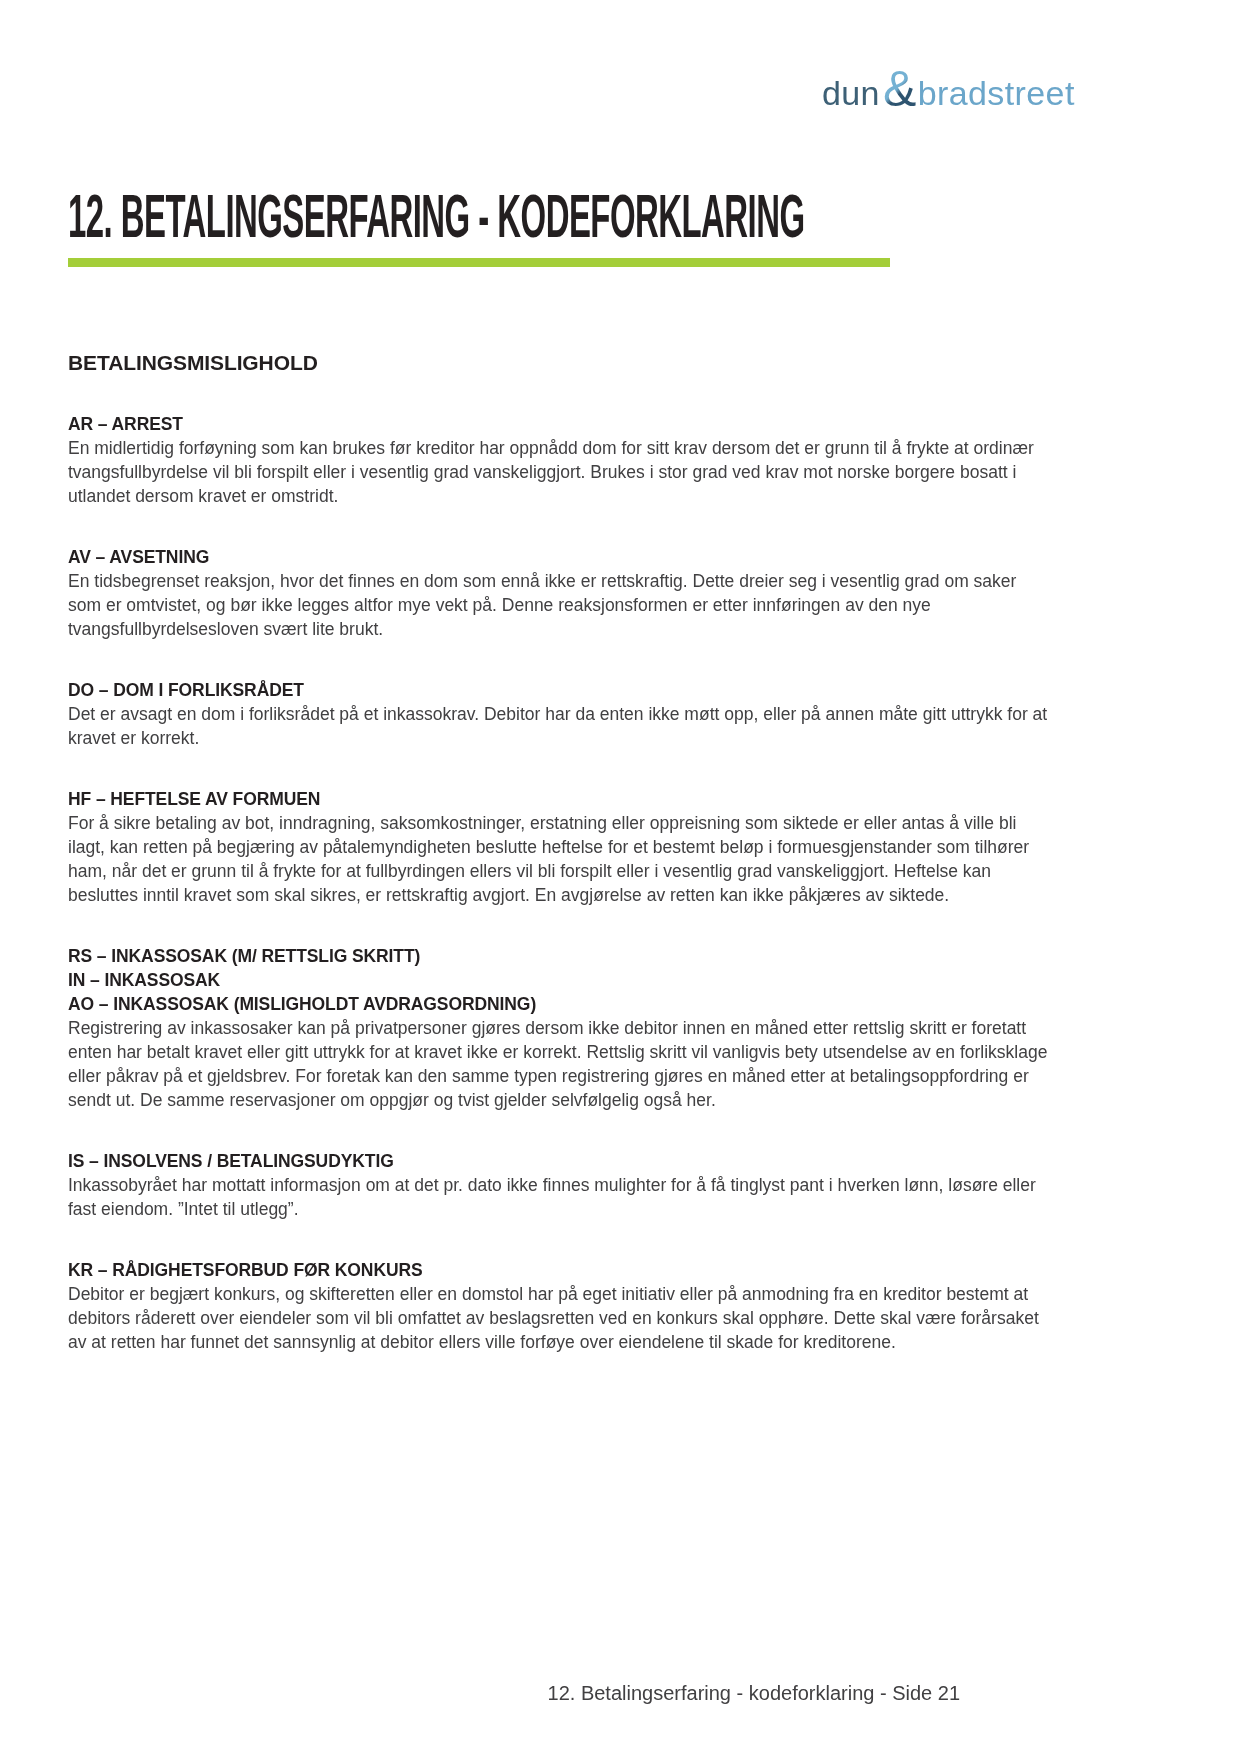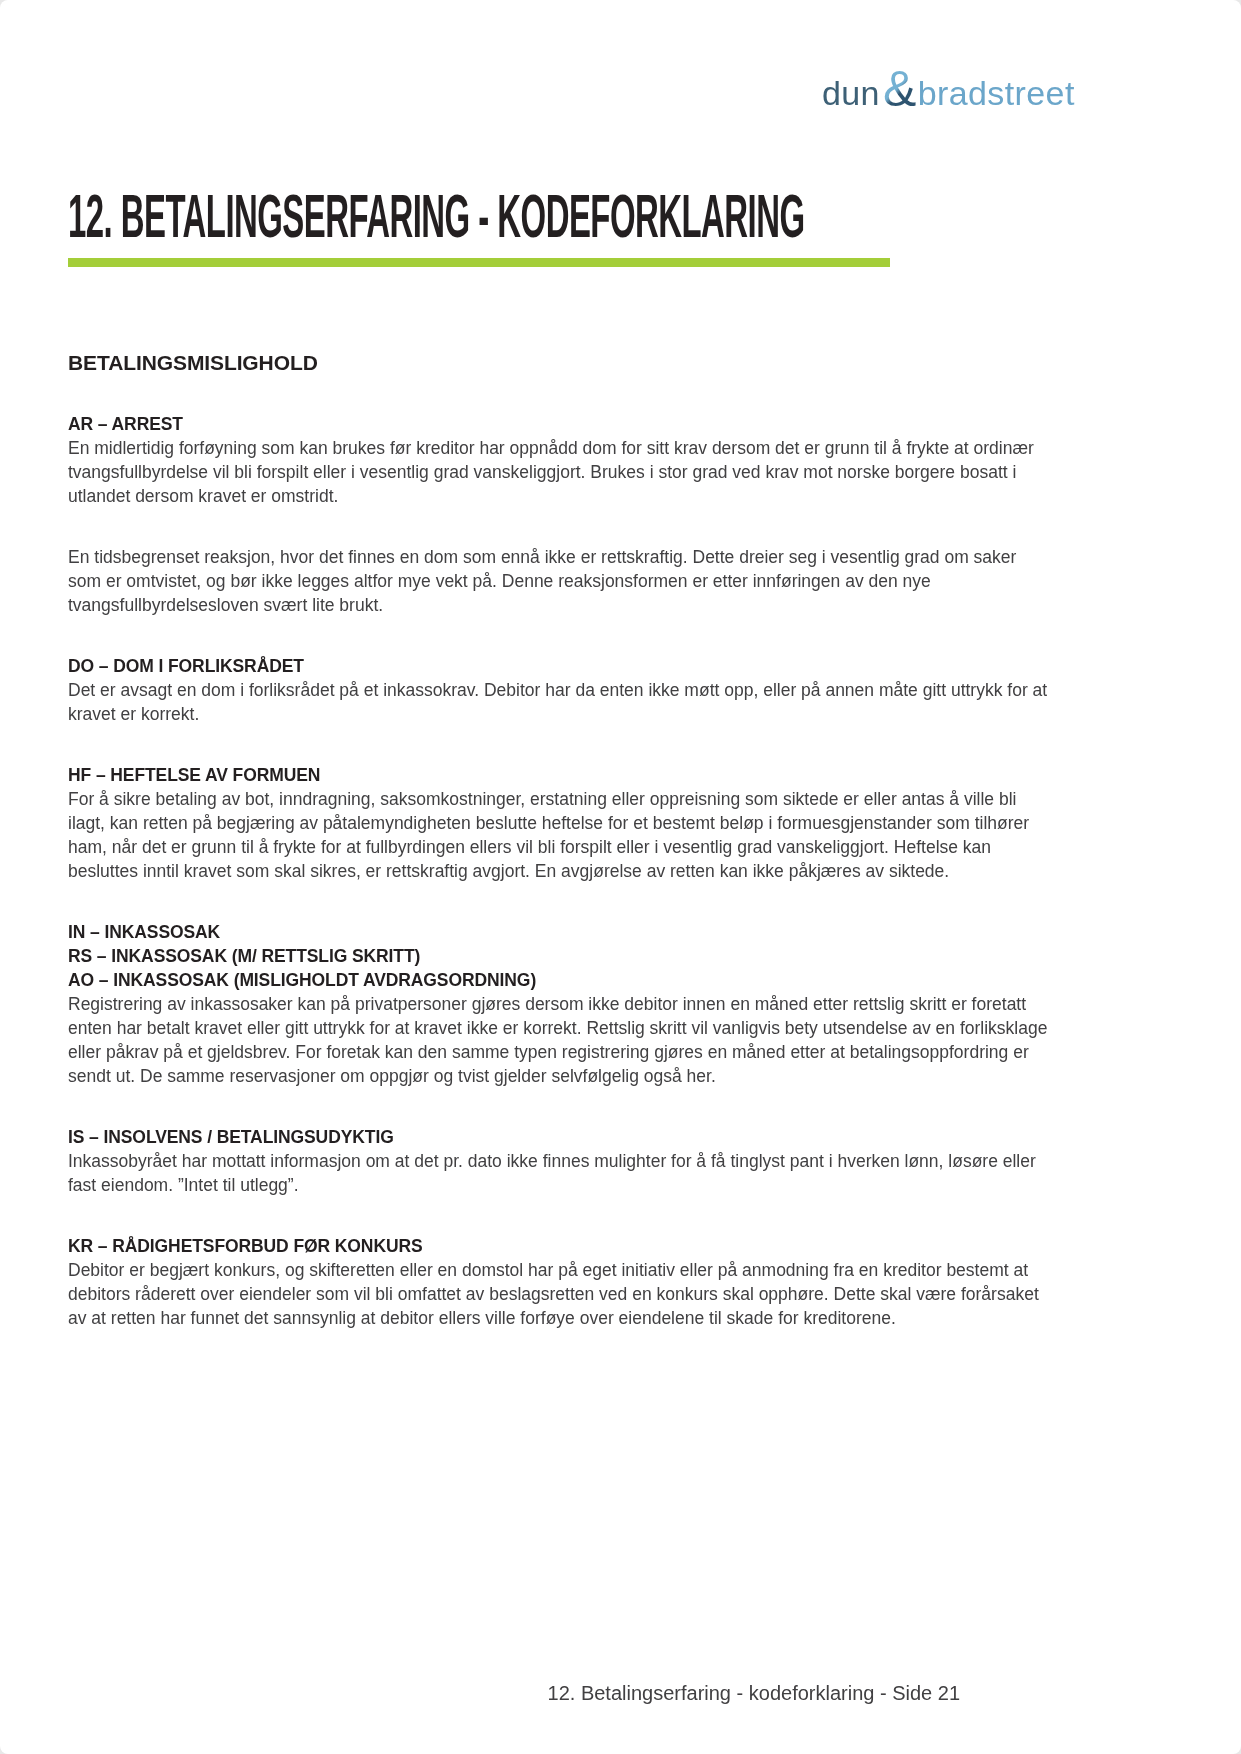--- a/index.html
+++ b/index.html
@@ -1,20 +1,19 @@
 <!DOCTYPE html>
 <html><head>
 <meta charset="utf-8">
 <style>
   html,body { margin:0; padding:0; background:#e8e8e8; }
   .page {
     position:relative; width:1241px; height:1754px; background:#ffffff;
     font-family:"Liberation Sans", sans-serif; color:#414042; overflow:hidden;
     margin:0 auto;
-    border-radius:8px;
   }
   
   .logo { position:absolute; left:822px; top:70px; display:flex; align-items:center; font-size:34px; letter-spacing:0.4px; line-height:1; }
   .logo-dun  { color:#3d6076; }
   .logo-amp  {
     font-size:50px; line-height:0.9; margin:0 1px 0 3px; position:relative; top:-3px;
     color:#4a7ea0;
     background:linear-gradient(135deg,#74b1d3 45%,#2e5470 55%);
     -webkit-background-clip:text; background-clip:text;
     -webkit-text-fill-color:transparent;
@@ -53,36 +52,37 @@
 
   <div class="content">
     <h2 class="cat-heading">BETALINGSMISLIGHOLD</h2>
 
     <section class="sec">
       <h3>AR – ARREST</h3>
       <p>En midlertidig forføyning som kan brukes før kreditor har oppnådd dom for sitt krav dersom det er grunn til å frykte at ordinær tvangsfullbyrdelse vil bli forspilt eller i vesentlig grad vanskeliggjort. Brukes i stor grad ved krav mot norske borgere bosatt i utlandet dersom kravet er omstridt.</p>
     </section>
 
     <section class="sec">
+      <h3>AV – AVSETNING</h3>
       <p>En tidsbegrenset reaksjon, hvor det finnes en dom som ennå ikke er rettskraftig. Dette dreier seg i vesentlig grad om saker som er omtvistet, og bør ikke legges altfor mye vekt på. Denne reaksjonsformen er etter innføringen av den nye tvangsfullbyrdelsesloven svært lite brukt.</p>
     </section>
 
     <section class="sec">
       <h3>DO – DOM I FORLIKSRÅDET</h3>
       <p>Det er avsagt en dom i forliksrådet på et inkassokrav. Debitor har da enten ikke møtt opp, eller på annen måte gitt uttrykk for at kravet er korrekt.</p>
     </section>
 
     <section class="sec">
       <h3>HF – HEFTELSE AV FORMUEN</h3>
       <p>For å sikre betaling av bot, inndragning, saksomkostninger, erstatning eller oppreisning som siktede er eller antas å ville bli ilagt, kan retten på begjæring av påtalemyndigheten beslutte heftelse for et bestemt beløp i formuesgjenstander som tilhører ham, når det er grunn til å frykte for at fullbyrdingen ellers vil bli forspilt eller i vesentlig grad vanskeliggjort. Heftelse kan besluttes inntil kravet som skal sikres, er rettskraftig avgjort. En avgjørelse av retten kan ikke påkjæres av siktede.</p>
     </section>
 
     <section class="sec">
+      <h3>RS – INKASSOSAK (M/ RETTSLIG SKRITT)</h3>
       <h3>IN – INKASSOSAK</h3>
-      <h3>RS – INKASSOSAK (M/ RETTSLIG SKRITT)</h3>
       <h3>AO – INKASSOSAK (MISLIGHOLDT AVDRAGSORDNING)</h3>
       <p>Registrering av inkassosaker kan på privatpersoner gjøres dersom ikke debitor innen en måned etter rettslig skritt er foretatt enten har betalt kravet eller gitt uttrykk for at kravet ikke er korrekt. Rettslig skritt vil vanligvis bety utsendelse av en forliksklage eller påkrav på et gjeldsbrev. For foretak kan den samme typen registrering gjøres en måned etter at betalingsoppfordring er sendt ut. De samme reservasjoner om oppgjør og tvist gjelder selvfølgelig også her.</p>
     </section>
 
     <section class="sec">
       <h3>IS – INSOLVENS / BETALINGSUDYKTIG</h3>
       <p>Inkassobyrået har mottatt informasjon om at det pr. dato ikke finnes mulighter for å få tinglyst pant i hverken lønn, løsøre eller fast eiendom. ”Intet til utlegg”.</p>
     </section>
 
     <section class="sec">

